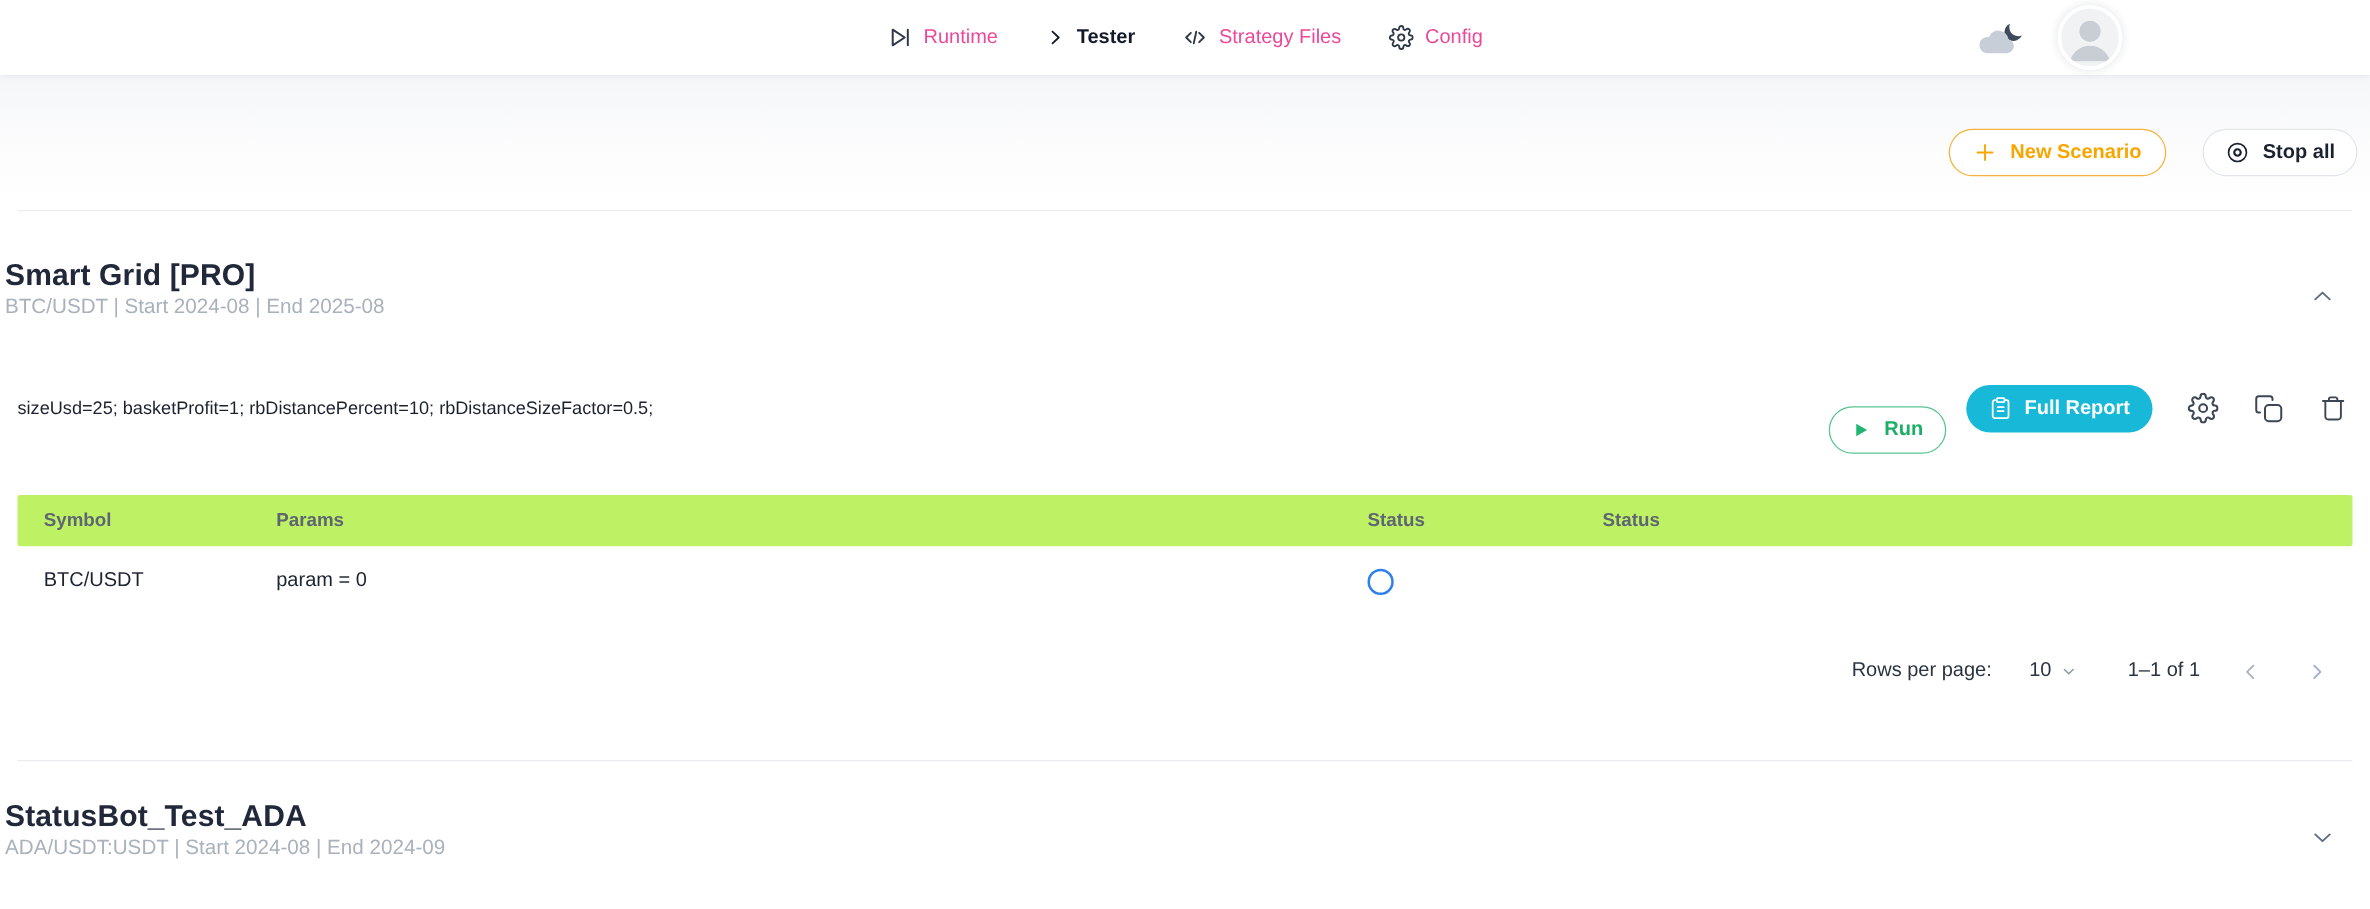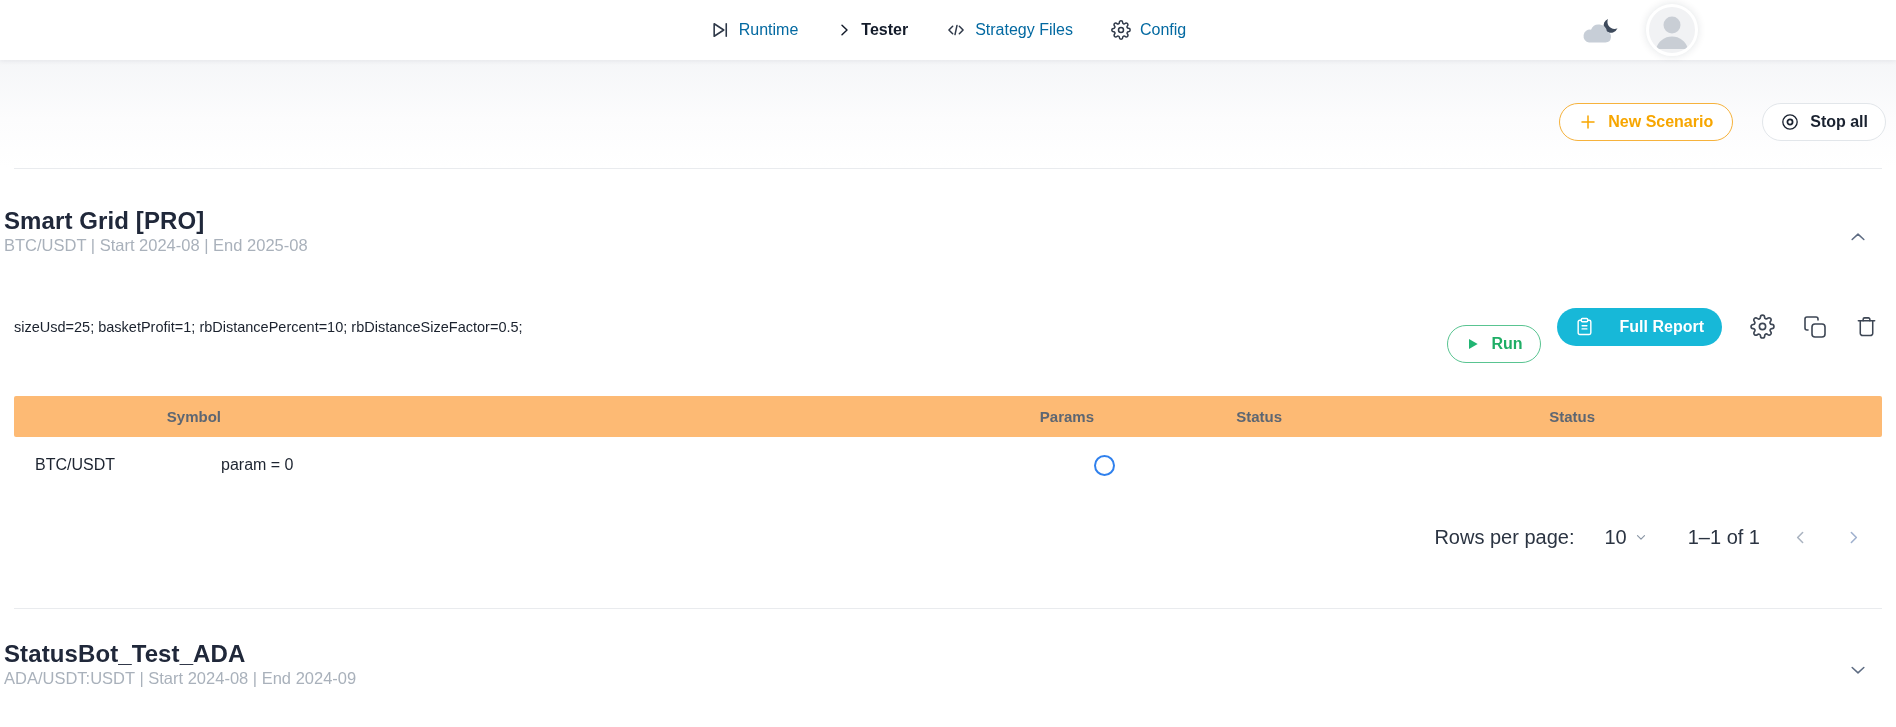--- a/index.html
+++ b/index.html
@@ -7,21 +7,21 @@
   body { font-family: "Liberation Sans", "DejaVu Sans", sans-serif; color:#1d2430; }
 
   
   .header {
     position:relative; height:60px; background:#fff;
     display:flex; align-items:center; justify-content:center;
     box-shadow: 0 1px 5px rgba(20,30,50,0.08);
     z-index: 5;
   }
   .nav { display:flex; align-items:center; gap:38px; }
-  .nav-item { display:flex; align-items:center; gap:9px; font-size:16px; color:#0369a1; cursor:pointer; }
+  .nav-item { display:flex; align-items:center; gap:9px; font-size:16px; color:#ec4899; cursor:pointer; }
   .nav-item svg { stroke:#2e3848; }
   .nav-item.active { font-weight:800; color:#131b2a; }
   .nav-item.active svg { stroke:#131b2a; }
   .header-right { position:absolute; right:198px; top:0; height:60px; display:flex; align-items:center; gap:26px; }
   .avatar {
     width:52px; height:52px; border-radius:50%; background:#f1f2f4;
     border:3px solid #fff; box-shadow:0 0 8px rgba(20,30,50,0.12);
     display:flex; align-items:center; justify-content:center; overflow:hidden; cursor:pointer;
   }
 
@@ -45,39 +45,39 @@
   .sec-title { font-size:24px; font-weight:800; color:#20283a; letter-spacing:0.1px; }
   .sec-sub { margin-top:1px; font-size:16.5px; font-weight:500; color:#a9b1bb; }
   .collapse-btn { position:absolute; right:22px; background:none; border:none; cursor:pointer; padding:6px; }
 
   .s1-title-block { padding-top:38px; }
   .params-row { display:flex; align-items:center; justify-content:space-between;
                 margin-top:35px; padding:0 18px 0 14px; }
   .params-text { font-size:14.5px; color:#1b222e; }
   .controls { display:flex; align-items:center; }
   .btn-run { border:1.5px solid #59c491; color:#1fae66; padding:0 17px; gap:10px;margin-top:35px; }
-  .btn-fullreport { border:none; background:#17b8d8; color:#fff; padding:0 18px; gap:26px; margin-left:16px; }
+  .btn-fullreport { border:none; background:#17b8d8; color:#fff; padding:0 18px; gap:10px; margin-left:16px; }
   .icon-btn { background:none; border:none; cursor:pointer; padding:0; margin-left:28px; display:flex; align-items:center; }
   .icon-btn svg { stroke:#3d4654; }
 
   
   .tbl { margin:33px 14px 0 14px; }
   .tbl-grid { display:grid; grid-template-columns: 207px 873px 188px 313px 1fr; align-items:center; }
-  .tbl-header { background:#fdba74; height:41px; border-radius:2px;text-align:right; }
+  .tbl-header { background:#bef264; height:41px; border-radius:2px; }
   .tbl-header .cell { font-size:15px; font-weight:700; color:#5d6672; }
   .cell:first-child { padding-left:21px; }
   .tbl-row { height:56px; font-size:16px; color:#1d2430; }
   .status-ring { width:21px; height:21px; border:2.5px solid #2f80ed; border-radius:50%; }
   .actions { display:flex; align-items:center; gap:45px; }
   .btn-ghost { border:1.5px solid #e7eaee; color:#b7bec8; font-size:15px; font-weight:800;
                padding:0 22px; height:36px; border-radius:19px; background:#fff; cursor:pointer; }
 
   
   .pagination { display:flex; align-items:center; justify-content:flex-end;
-                margin-top:26px; padding-right:30px; font-size:20px; color:#2b3442; height:36px; }
+                margin-top:26px; padding-right:30px; font-size:16px; color:#2b3442; height:36px; }
   .rpp-label { color:#2b3442; }
   .rpp-select { display:flex; align-items:center; gap:7px; margin-left:30px; cursor:pointer; }
   .page-range { margin-left:40px; }
   .pg-btn { background:none; border:none; cursor:pointer; padding:4px; margin-left:28px; display:flex; align-items:center; }
 
   .sec2-gap { margin-top:53px; }
   .s2-title-block { padding-top:31px; }
   .bottom-divider { margin-top:40px; }
 
   svg { display:block; }

